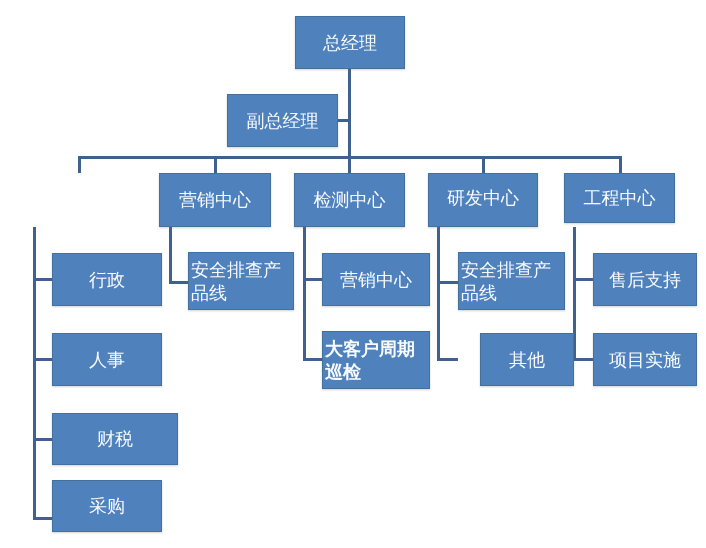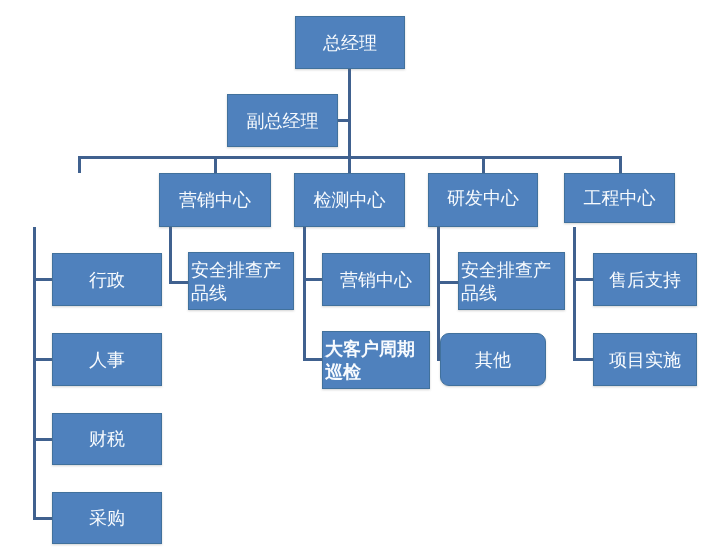--- a/index.html
+++ b/index.html
@@ -88,42 +88,42 @@
   <div class="node" style="left:564px; top:173px; width:111px; height:50px;">
     <span>工程中心</span>
   </div>
 
   <div class="node" style="left:52px; top:333px; width:110px; height:53px;">
     <span>人事</span>
   </div>
   <div class="node" style="left:52px; top:253px; width:110px; height:53px;">
     <span>行政</span>
   </div>
-  <div class="node" style="left:52px; top:413px; width:110px; height:52px;">
+  <div class="node" style="left:52px; top:413px; width:126px; height:52px;">
     <span>财税</span>
   </div>
-  <div class="node" style="left:52px; top:492px; width:110px; height:52px;">
+  <div class="node" style="left:52px; top:480px; width:110px; height:52px;">
     <span>采购</span>
   </div>
 
   <div class="node" style="left:188px; top:252px; width:106px; height:58px;">
     <span>安全排查产品线</span>
   </div>
 
   <div class="node" style="left:322px; top:253px; width:108px; height:53px;">
     <span>营销中心</span>
   </div>
   <div class="node" style="left:322px; top:331px; width:108px; height:58px;font-weight:bold;">
     <span>大客户周期巡检</span>
   </div>
 
   <div class="node" style="left:458px; top:252px; width:107px; height:58px;">
     <span>安全排查产品线</span>
   </div>
-  <div class="node" style="left:440px; top:333px; width:106px; height:53px;border-radius:9px;">
+  <div class="node" style="left:480px; top:333px; width:94px; height:53px;">
     <span>其他</span>
   </div>
 
   <div class="node" style="left:593px; top:253px; width:104px; height:53px;">
     <span>售后支持</span>
   </div>
   <div class="node" style="left:593px; top:333px; width:104px; height:53px;">
     <span>项目实施</span>
   </div>
 

